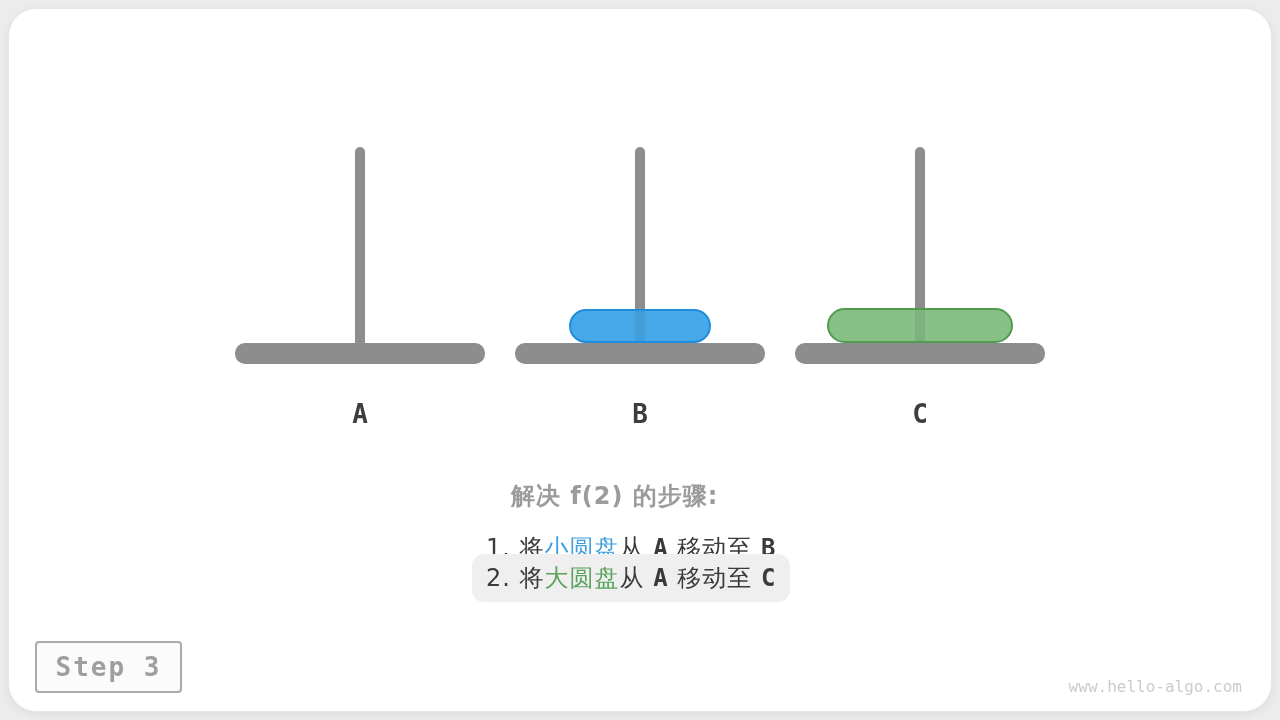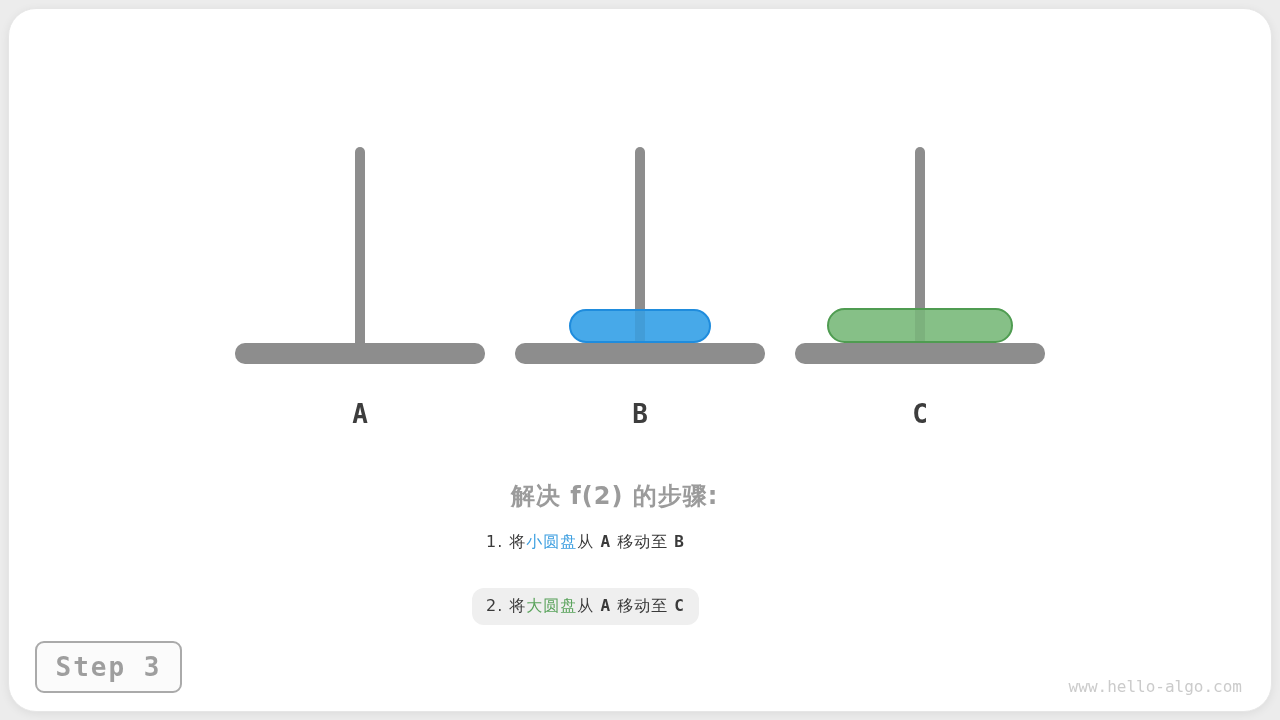--- a/index.html
+++ b/index.html
@@ -31,33 +31,33 @@
   .disk.large{left:32px;width:186px;height:35px;
         background:var(--large-disk-fill);border:2.5px solid var(--large-disk-border);}
   .seam{position:absolute;top:0;bottom:0;left:50%;width:10px;margin-left:-5px;
         background:rgba(0,0,0,0.07);}
   .peg-label{position:absolute;left:0;top:252px;width:250px;text-align:center;
         font-family:"DejaVu Sans Mono",monospace;font-weight:bold;font-size:26px;
         color:var(--peg-label);}
   
   .caption-title{position:absolute;left:483px;top:480px;font-size:24px;font-weight:bold;
         color:var(--title-gray);letter-spacing:1px;margin-left:28px;}
-  .step-line{position:absolute;left:472px;font-size:16px;color:var(--step-text);
+  .step-line{position:absolute;left:472px;font-size:24px;color:var(--step-text);
         padding:8px 14px;border-radius:12px;white-space:nowrap;letter-spacing:1px;}
   .step-line.s0{top:524px;}
-  .step-line.s1{top:588px;text-align:right;}
+  .step-line.s1{top:554px;text-align:right;}
   .step-line.highlighted{background:var(--highlight-bg);}
   .part-dark{color:var(--step-text);}
   .part-blue{color:var(--small-disk-text);}
   .part-green{color:var(--large-disk-text);}
   .part-latin{font-family:"DejaVu Sans Mono",monospace;font-weight:bold;}
   
   .step-badge{position:absolute;left:35px;top:641px;width:147px;height:52px;
         display:flex;align-items:center;justify-content:center;
-        background:var(--badge-bg);border:2px solid var(--badge-border);border-radius:9px;
+        background:var(--badge-bg);border:2px solid var(--badge-border);border-radius:4px;
         font-family:"DejaVu Sans Mono",monospace;font-weight:bold;font-size:26px;
         color:var(--badge-text);letter-spacing:2px;}
   .watermark{position:absolute;right:38px;top:677px;
         font-family:"DejaVu Sans Mono",monospace;font-size:16px;color:var(--watermark);margin-left:34px;}
 </style>
 </head>
 <body>
 
 <div class="stage">
   <div class="card"></div>

